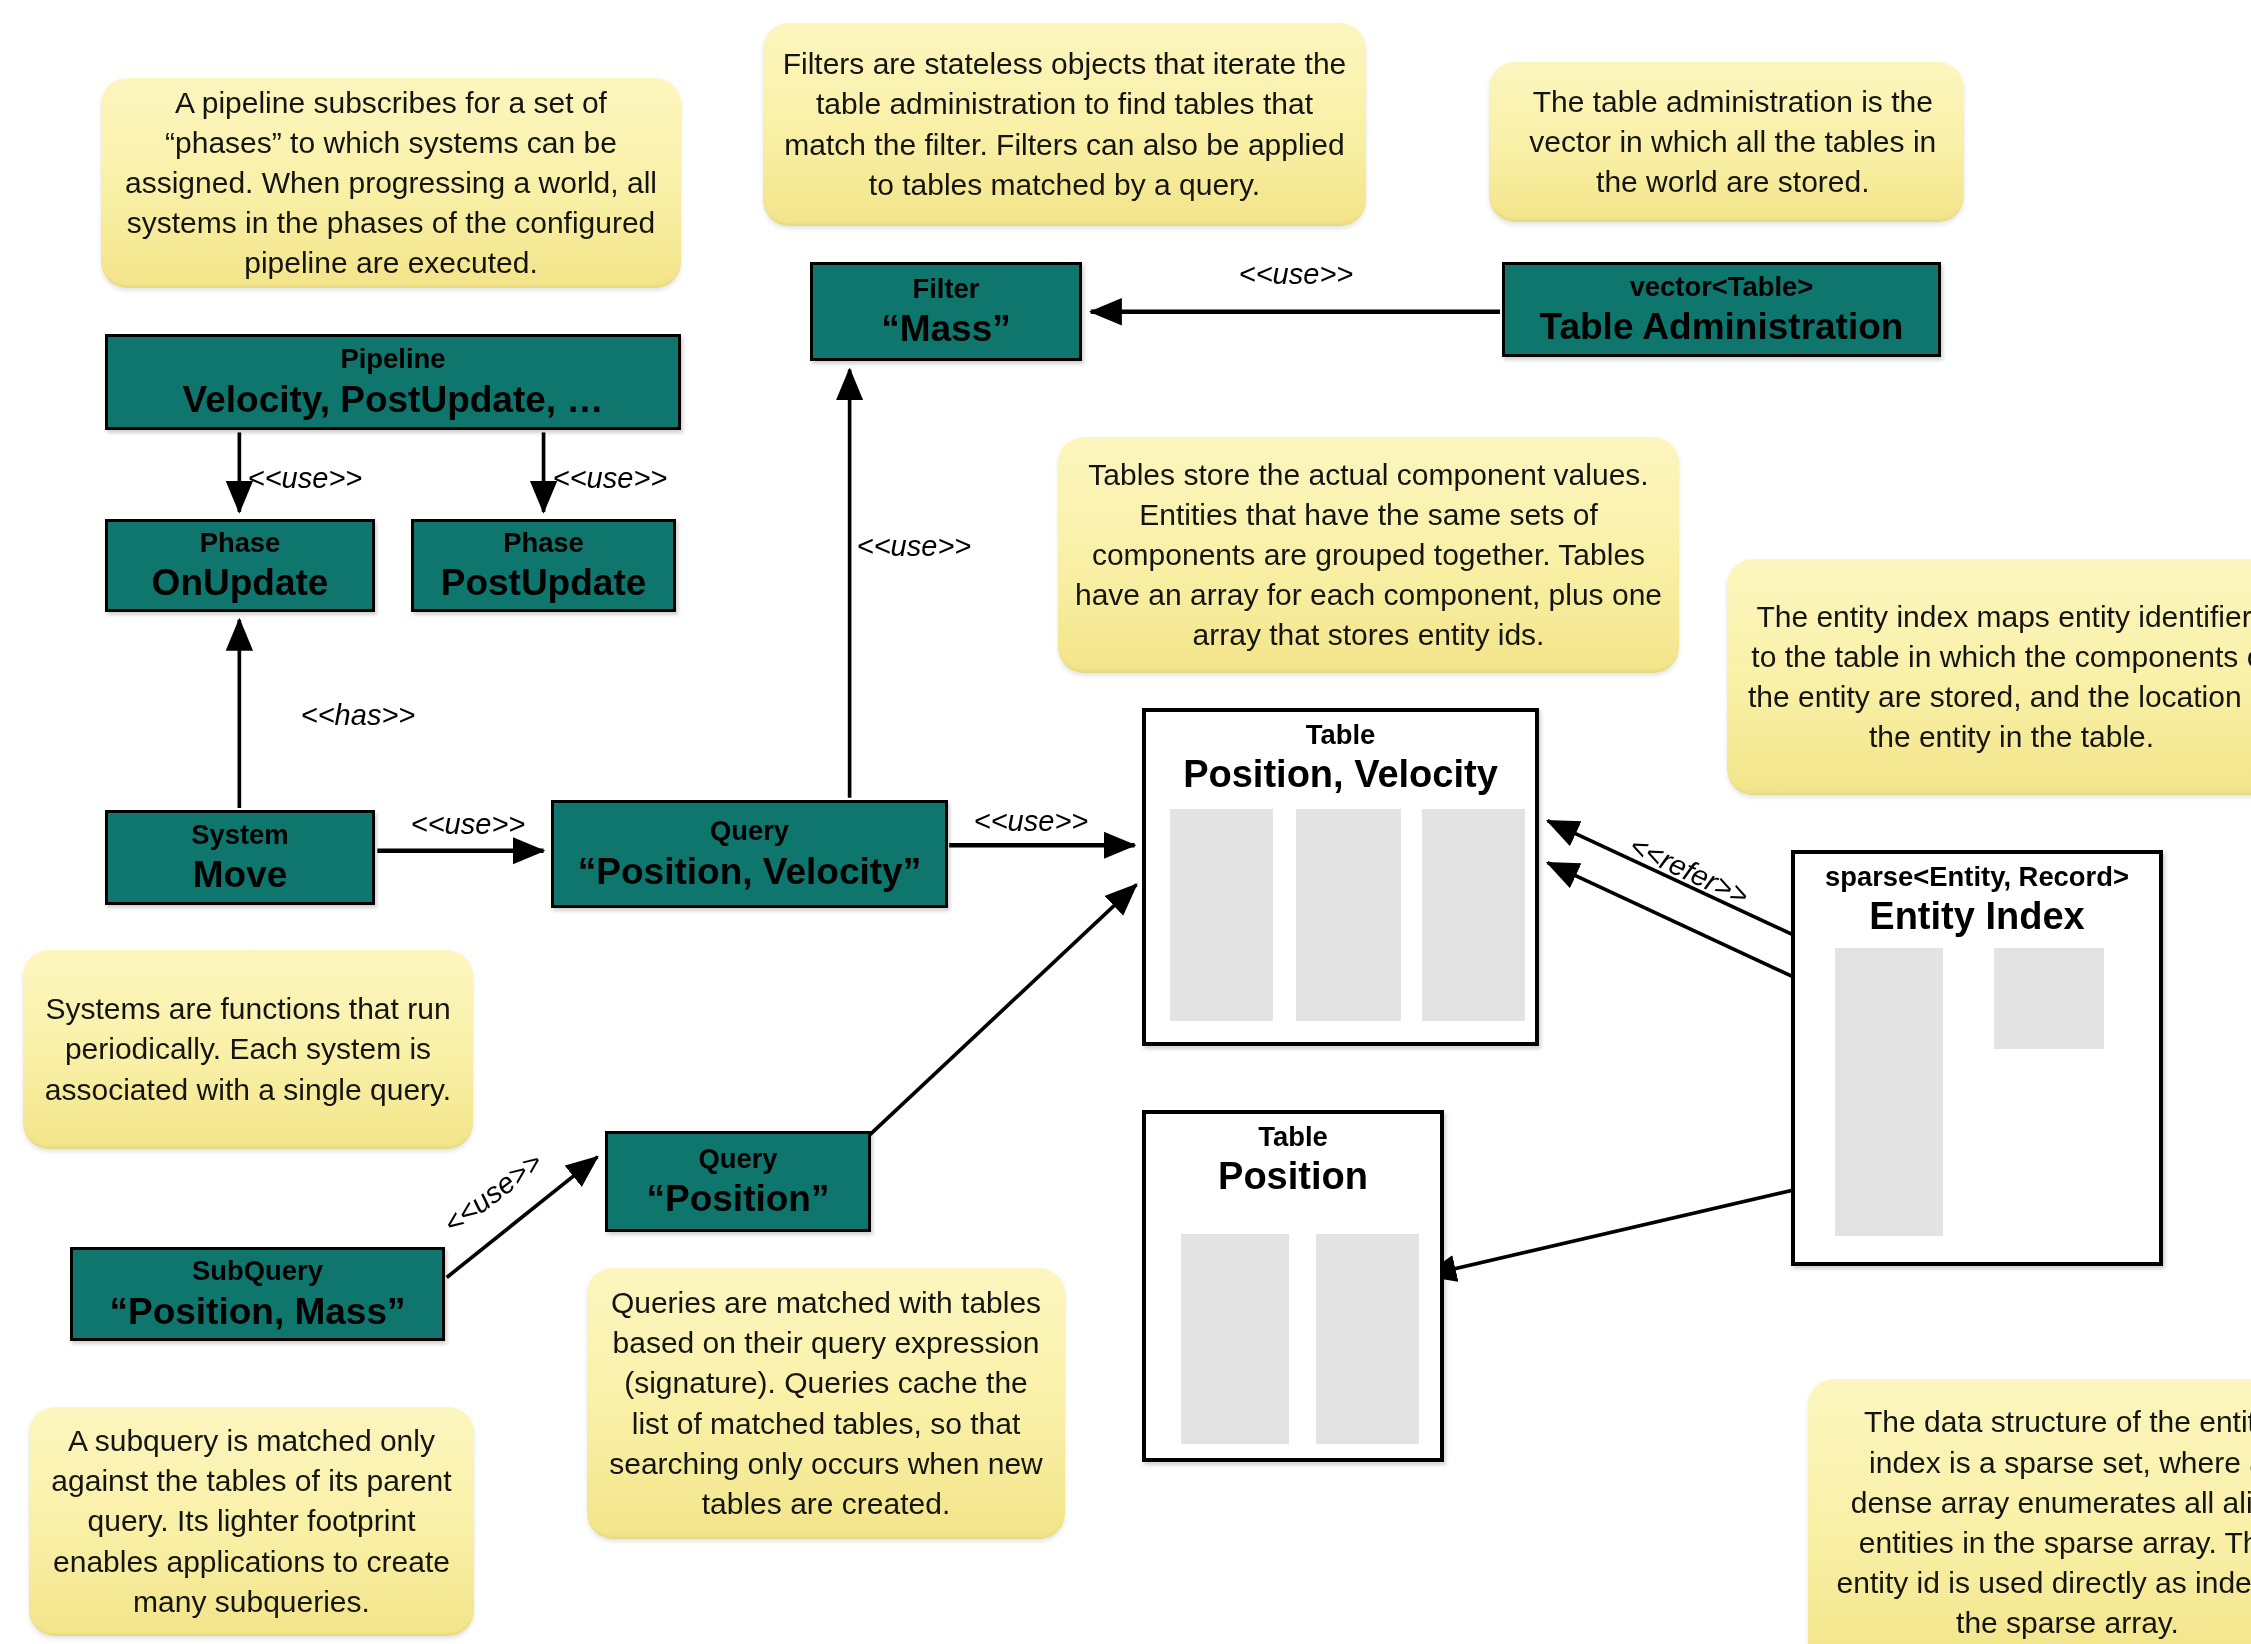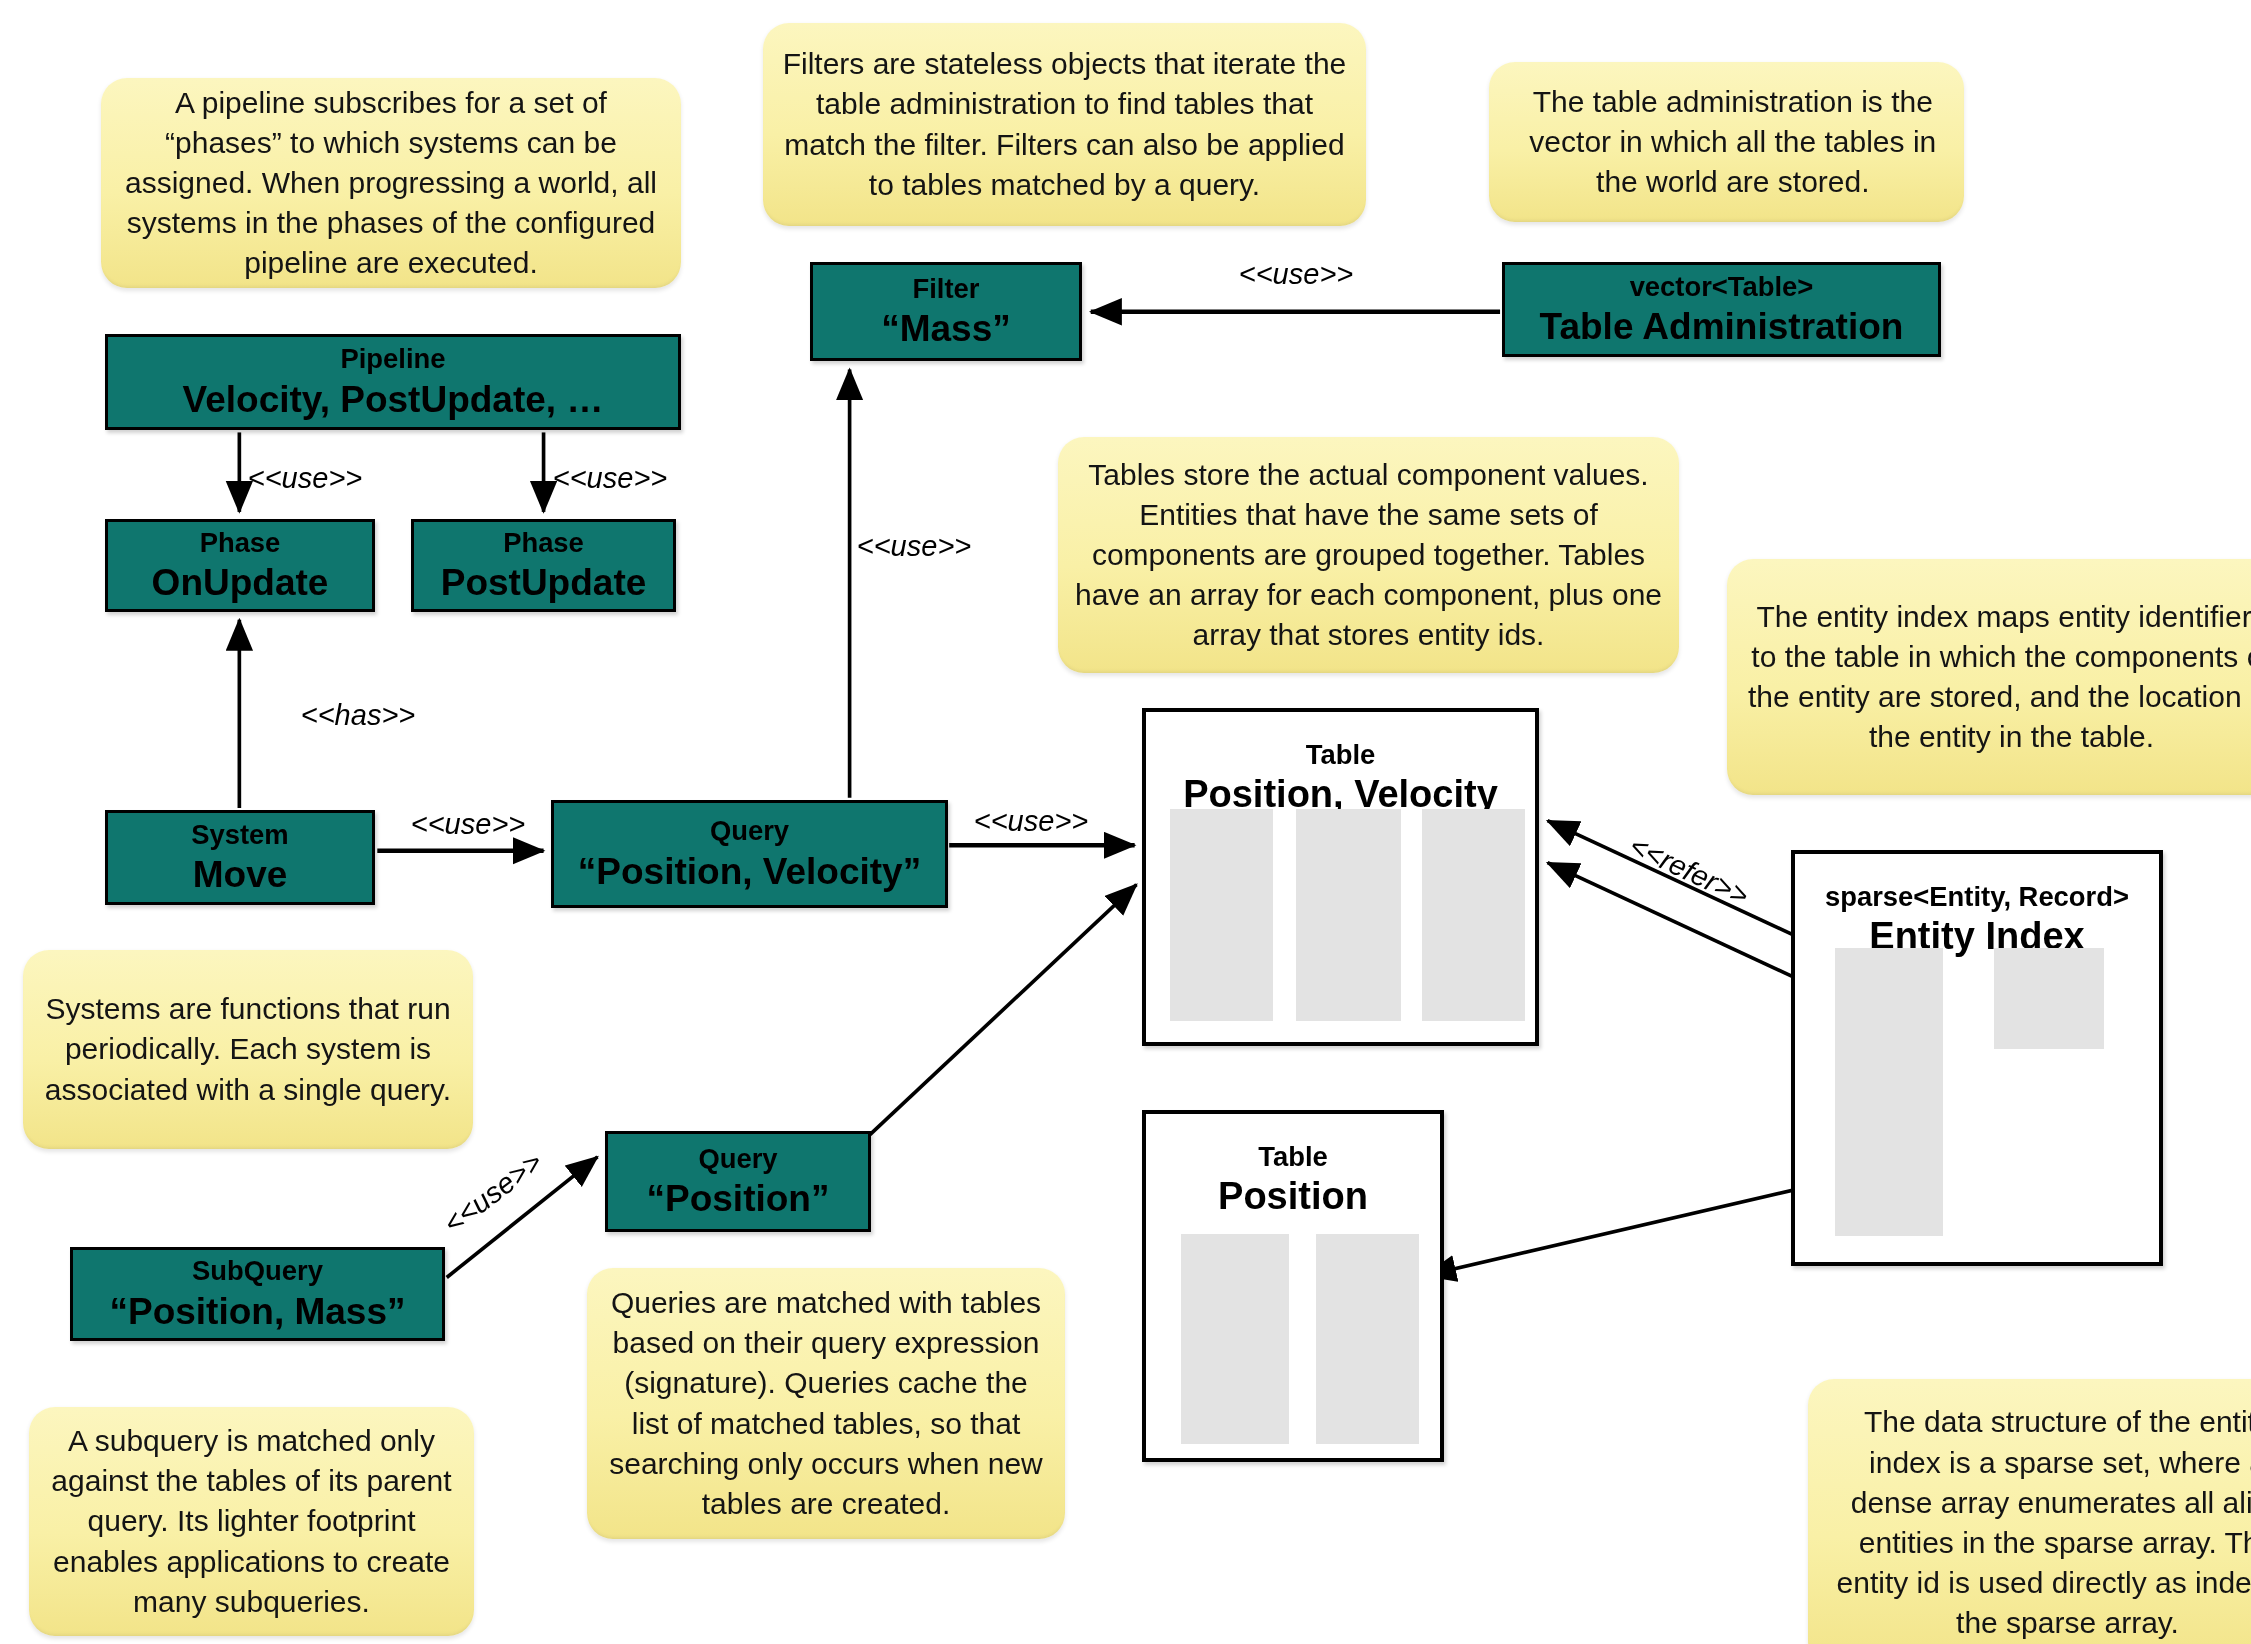--- a/index.html
+++ b/index.html
@@ -17,21 +17,21 @@
     position:absolute;box-sizing:border-box;background:#0f766e;border:3.7px solid #000;
     display:flex;flex-direction:column;align-items:center;justify-content:center;
     text-align:center;box-shadow:1.8px 2.7px 3.7px rgba(0,0,0,0.18);
   }
   .node .type{font-weight:bold;font-size:27.4px;color:#000;white-space:nowrap;}
   .node .value{font-weight:bold;font-size:37px;color:#000;white-space:nowrap;margin-top:3.7px;}
   .bigbox{
     position:absolute;box-sizing:border-box;background:#ffffff;border:4.6px solid #000;
     display:block;text-align:center;box-shadow:1.8px 2.7px 3.7px rgba(0,0,0,0.18);
   }
-  .bigbox .type{display:block;font-weight:bold;font-size:27.4px;color:#000;margin-top:27px;}
+  .bigbox .type{display:block;font-weight:bold;font-size:27.4px;color:#000;margin-top:7px;}
   .bigbox .value{display:block;font-weight:bold;font-size:38px;color:#000;margin-top:1.8px;white-space:nowrap;}
   .array{position:absolute;background:#e3e3e3;}
   .edge-label{
     position:absolute;font-style:italic;font-size:29px;color:#000;white-space:nowrap;
     transform:translate(-50%,-50%);
   }
   .edge-label.rot-neg{transform:translate(-50%,-50%) rotate(-37deg);}
   .edge-label.rot-pos{transform:translate(-50%,-50%) rotate(25deg);}
 </style>
 </head>

